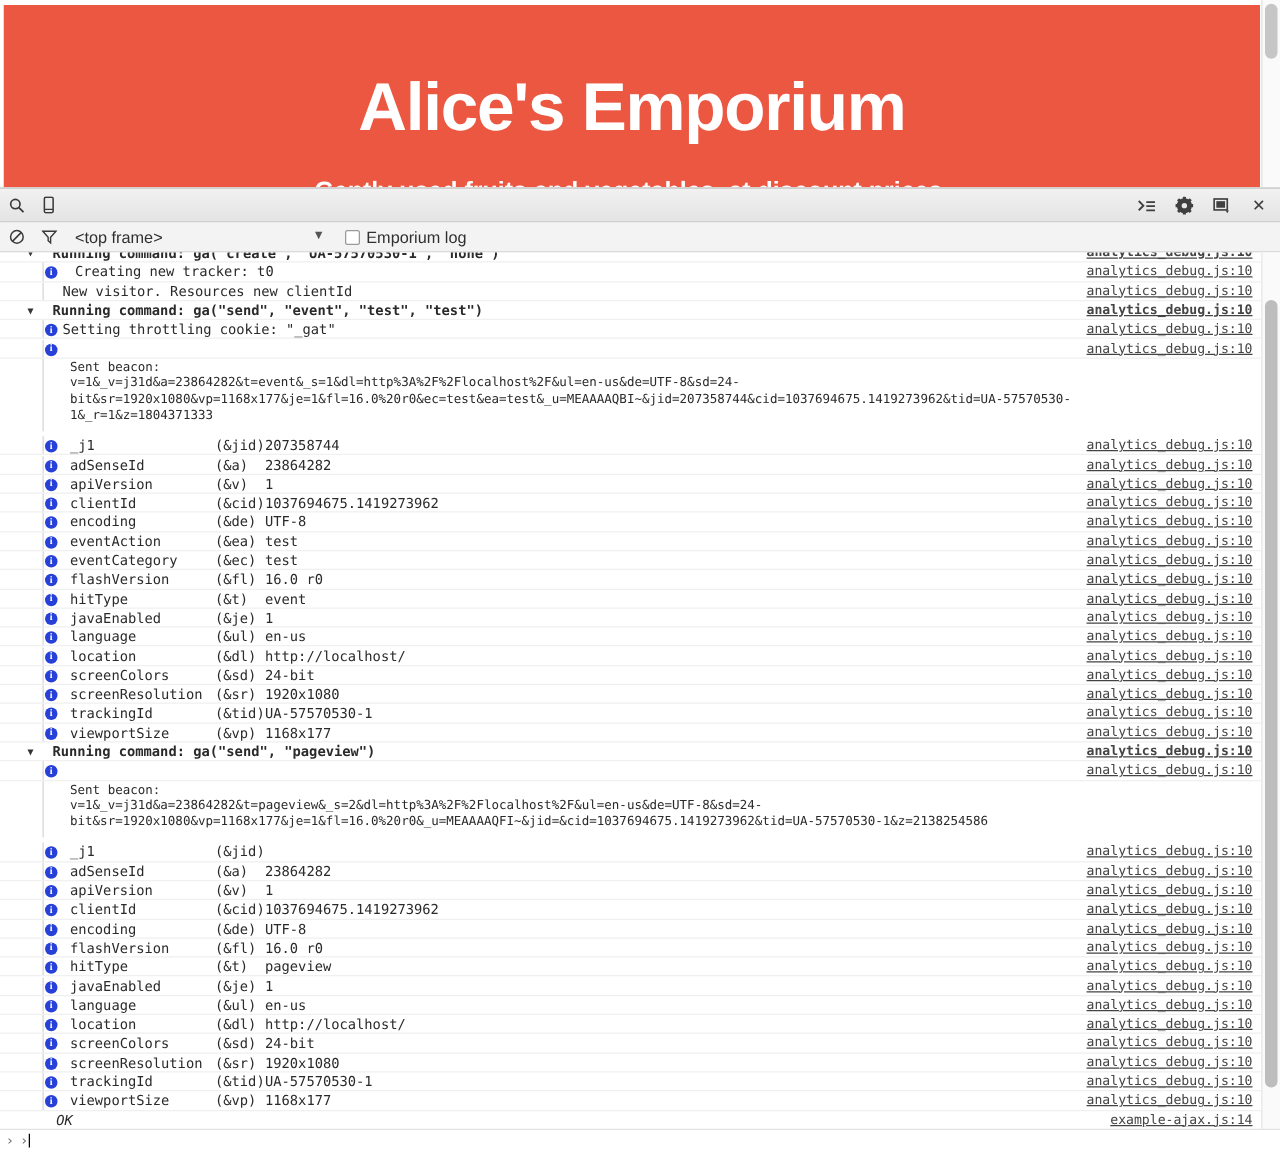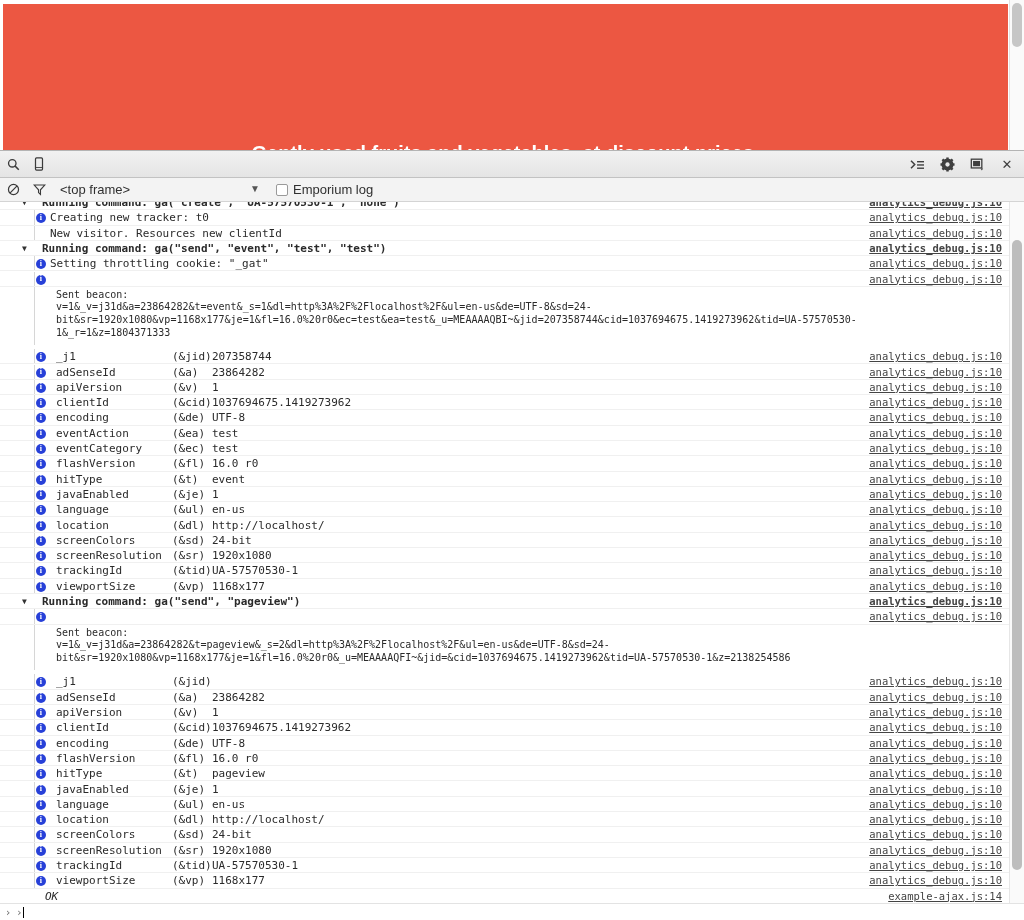--- a/index.html
+++ b/index.html
@@ -79,20 +79,21 @@
   #dt-prompt .pchev{ width:16px; text-align:center; color:#6d6d6d; }
   #dt-prompt .pchev2{ color:#6d6d6d; }
   .caret-bar{ display:inline-block; width:1px; height:11px; background:#000;
         vertical-align:-2px; }
 </style>
 </head>
 <body>
 
 <div id="page">
   <div id="hero">
+    <h1>Alice's Emporium</h1>
     <div class="sub">Gently used fruits and vegetables, at discount prices.</div>
   </div>
   <div id="page-scroll-track">
     <div id="page-scroll-thumb"></div>
   </div>
 </div>
 
 <div id="devtools">
 
   <div id="dt-toolbar">
@@ -164,21 +165,21 @@
     </div>
     <label style="margin-left:16px;display:flex;align-items:center;">
       <span class="chk"></span>
       <span>Emporium log</span>
     </label>
   </div>
 
   <div id="dt-messages">
     <div id="msg-body" style="position:absolute;left:0;top:0;right:0;">
         <div class="row" style="position: absolute; left: 0px; right: 0px; top: -7px; height: 15.3px;"><span class="grp-tri">▼</span><span class="txt bold" style="left: 42px;">Running command: ga("create", "UA-57570530-1", "none")</span><a class="src b" href="#" style="color: rgb(68, 68, 68);">analytics_debug.js:10</a></div>
-        <div class="row" style="position: absolute; left: 0px; right: 0px; top: 8.3px; height: 15.3px;"><div class="guide" style="left: 34px;"></div><span class="infoicon" style="left: 36px;"></span><span class="txt" style="left: 50px;">Creating new tracker: t0</span><a class="src" href="#" style="color: rgb(68, 68, 68);">analytics_debug.js:10</a></div>
+        <div class="row" style="position: absolute; left: 0px; right: 0px; top: 8.3px; height: 15.3px;"><div class="guide" style="left: 34px;"></div><span class="infoicon" style="left: 36px;"></span><span class="txt" style="left: 60px;">Creating new tracker: t0</span><a class="src" href="#" style="color: rgb(68, 68, 68);">analytics_debug.js:10</a></div>
         <div class="row" style="position: absolute; left: 0px; right: 0px; top: 23.6px; height: 15.3px;"><div class="guide" style="left: 34px;"></div><span class="txt" style="left: 50px;">New visitor. Resources new clientId</span><a class="src" href="#" style="color: rgb(68, 68, 68);">analytics_debug.js:10</a></div>
         <div class="row" style="position: absolute; left: 0px; right: 0px; top: 38.9px; height: 15.3px;"><span class="grp-tri">▼</span><span class="txt bold" style="left: 42px;">Running command: ga("send", "event", "test", "test")</span><a class="src b" href="#" style="color: rgb(68, 68, 68);">analytics_debug.js:10</a></div>
         <div class="row" style="position: absolute; left: 0px; right: 0px; top: 54.2px; height: 15.3px;"><div class="guide" style="left: 34px;"></div><span class="infoicon" style="left: 36px;"></span><span class="txt" style="left: 50px;">Setting throttling cookie: "_gat"</span><a class="src" href="#" style="color: rgb(68, 68, 68);">analytics_debug.js:10</a></div>
         <div class="row" style="position: absolute; left: 0px; right: 0px; top: 69.5px; height: 15.3px;"><div class="guide" style="left: 34px;"></div><span class="infoicon" style="left: 36px;"></span><a class="src" href="#" style="color: rgb(68, 68, 68);">analytics_debug.js:10</a></div>
         <div class="row noline" style="position: absolute; left: 0px; right: 0px; top: 84.8px; height: 58.4px;"><div class="guide" style="left: 34px;"></div><div class="beacon" style="font-size: 10px; line-height: 12.6px; top: 2px;">Sent beacon:
 v=1&amp;_v=j31d&amp;a=23864282&amp;t=event&amp;_s=1&amp;dl=http%3A%2F%2Flocalhost%2F&amp;ul=en-us&amp;de=UTF-8&amp;sd=24-
 bit&amp;sr=1920x1080&amp;vp=1168x177&amp;je=1&amp;fl=16.0%20r0&amp;ec=test&amp;ea=test&amp;_u=MEAAAAQBI~&amp;jid=207358744&amp;cid=1037694675.1419273962&amp;tid=UA-57570530-
 1&amp;_r=1&amp;z=1804371333</div></div>
         <div class="row" style="position: absolute; left: 0px; right: 0px; top: 147.2px; height: 15.3px;"><div class="guide" style="left: 34px;"></div><span class="infoicon" style="left: 36px;"></span><span class="txt" style="left: 56px;">_j1</span><span class="txt" style="left: 172px;">(&amp;jid)</span><span class="txt" style="left: 212px;">207358744</span><a class="src" href="#" style="color: rgb(68, 68, 68);">analytics_debug.js:10</a></div>
         <div class="row" style="position: absolute; left: 0px; right: 0px; top: 162.5px; height: 15.3px;"><div class="guide" style="left: 34px;"></div><span class="infoicon" style="left: 36px;"></span><span class="txt" style="left: 56px;">adSenseId</span><span class="txt" style="left: 172px;">(&amp;a)</span><span class="txt" style="left: 212px;">23864282</span><a class="src" href="#" style="color: rgb(68, 68, 68);">analytics_debug.js:10</a></div>

